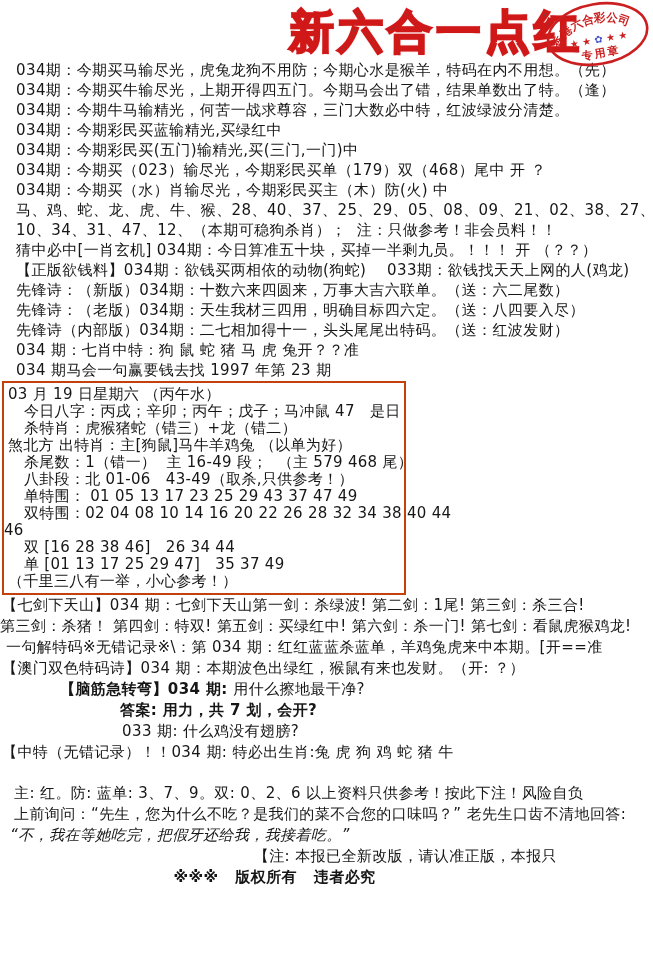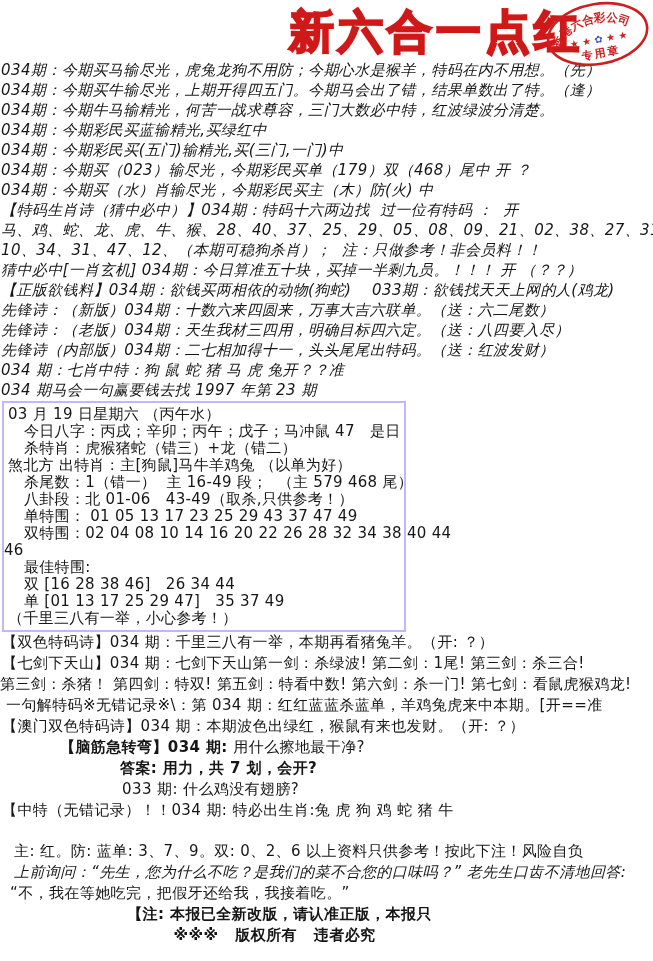--- a/index.html
+++ b/index.html
@@ -11,39 +11,39 @@
   .header{position:relative;height:60px;}
   .masthead{
     position:absolute;left:0;right:70px;top:2px;text-align:right;
     font-size:45px;font-weight:bold;letter-spacing:4px;
     color:#0f766e;-webkit-text-stroke:2px #d01818;
     text-shadow:0 0 1px #d01818,0 0 2px #d01818;
     font-family:"DejaVu Sans","Liberation Sans",sans-serif;
     margin-left:16px;
   }
   .seal{position:absolute;top:1px;right:2px;transform:rotate(-10deg);}
-  .preds{padding-left:1px;font-style:italic;}
+  .preds{padding-left:16px;}
   .line{font-size:15px;line-height:20px;white-space:pre;letter-spacing:0.4px;}
   .bline{font-size:15px;line-height:21px;white-space:pre;letter-spacing:0.4px;}
   .calendar{
-    width:396px;border:2px solid #c4b5fd;margin-left:2px;margin-top:1px;
+    width:396px;border:2px solid #c2410c;margin-left:2px;margin-top:1px;
     padding:3px 0 3px 4px;overflow:visible;
   }
   .cline{font-size:15px;line-height:17px;white-space:pre;letter-spacing:0.3px;}
   .ind1{padding-left:16px;}
   .edge{margin-left:-4px;}
   .nowrap{white-space:nowrap;overflow:visible;}
   .t-label{font-weight:bold;}
   .teaser-q{padding-left:58px;}
   .teaser-a{padding-left:118px;font-weight:bold;}
   .teaser-p{padding-left:120px;}
   .zt2{padding-left:12px;margin-top:20px;}
-  .hm2{padding-left:12px;font-style:italic;}
-  .hm3{padding-left:8px;}
-  .footer-note{width:555px;text-align:center;font-weight:bold;}
+  .hm2{padding-left:12px;}
+  .hm3{padding-left:8px;font-style:italic;}
+  .footer-note{width:555px;text-align:right;font-weight:normal;}
   .footer-copy{width:545px;text-align:center;font-weight:bold;}
   .red{fill:#cc2020;}
 </style>
 </head>
 <body>
 
 <div class="header">
   <div class="masthead">新六合一点红</div>
   <div class="seal">
     <svg width="106" height="66" viewBox="0 0 106 66">
@@ -63,21 +63,20 @@
 </div>
 
 <div class="preds">
   <div class="line">034期：今期买马输尽光，虎兔龙狗不用防；今期心水是猴羊，特码在内不用想。（先）</div>
   <div class="line">034期：今期买牛输尽光，上期开得四五门。今期马会出了错，结果单数出了特。（逢）</div>
   <div class="line">034期：今期牛马输精光，何苦一战求尊容，三门大数必中特，红波绿波分清楚。</div>
   <div class="line">034期：今期彩民买蓝输精光,买绿红中</div>
   <div class="line">034期：今期彩民买(五门)输精光,买(三门,一门)中</div>
   <div class="line">034期：今期买（023）输尽光，今期彩民买单（179）双（468）尾中 开 ？</div>
   <div class="line">034期：今期买（水）肖输尽光，今期彩民买主（木）防(火) 中</div>
-  <div class="line">【特码生肖诗（猜中必中）】034期：特码十六两边找  过一位有特码 ：  开</div>
   <div class="line">马、鸡、蛇、龙、虎、牛、猴、28、40、37、25、29、05、08、09、21、02、38、27、31、</div>
   <div class="line">10、34、31、47、12、（本期可稳狗杀肖）；  注：只做参考！非会员料！！</div>
   <div class="line">猜中必中[一肖玄机] 034期：今日算准五十块，买掉一半剩九员。！！！ 开 （？？）</div>
   <div class="line">【正版欲钱料】034期：欲钱买两相依的动物(狗蛇)    033期：欲钱找天天上网的人(鸡龙)</div>
   <div class="line">先锋诗：（新版）034期：十数六来四圆来，万事大吉六联单。（送：六二尾数）</div>
   <div class="line">先锋诗：（老版）034期：天生我材三四用，明确目标四六定。（送：八四要入尽）</div>
   <div class="line">先锋诗（内部版）034期：二七相加得十一，头头尾尾出特码。（送：红波发财）</div>
   <div class="line">034 期：七肖中特：狗 鼠 蛇 猪 马 虎 兔开？？准</div>
   <div class="line">034 期马会一句赢要钱去找 1997 年第 23 期</div>
 </div>
@@ -85,30 +84,28 @@
 <div class="calendar">
   <div class="cline">03 月 19 日星期六 （丙午水）</div>
   <div class="cline ind1">今日八字：丙戌；辛卯；丙午；戊子；马冲鼠 47   是日</div>
   <div class="cline ind1">杀特肖：虎猴猪蛇（错三）+龙（错二）</div>
   <div class="cline">煞北方 出特肖：主[狗鼠]马牛羊鸡兔 （以单为好）</div>
   <div class="cline ind1">杀尾数：1（错一）  主 16-49 段；  （主 579 468 尾）</div>
   <div class="cline ind1">八卦段：北 01-06   43-49（取杀,只供参考！）</div>
   <div class="cline ind1 nowrap">单特围：  01 05 13 17 23 25 29 43 37 47 49</div>
   <div class="cline ind1 nowrap">双特围：02 04 08 10 14 16 20 22 26 28 32 34 38 40 44</div>
   <div class="cline edge">46</div>
-  <div class="cline ind1">最佳特围:</div>
   <div class="cline ind1">双 [16 28 38 46]   26 34 44</div>
   <div class="cline ind1">单 [01 13 17 25 29 47]   35 37 49</div>
   <div class="cline">（千里三八有一举，小心参考！）</div>
 </div>
 
 <div class="bottom" style="padding-left:2px;">
-  <div class="bline">【双色特码诗】034 期：千里三八有一举，本期再看猪兔羊。（开: ？）</div>
   <div class="bline">【七剑下天山】034 期：七剑下天山第一剑：杀绿波! 第二剑：1尾! 第三剑：杀三合!</div>
-  <div class="bline" style="margin-left:-2px;">第三剑：杀猪！ 第四剑：特双! 第五剑：特看中数! 第六剑：杀一门! 第七剑：看鼠虎猴鸡龙!</div>
+  <div class="bline" style="margin-left:-2px;">第三剑：杀猪！ 第四剑：特双! 第五剑：买绿红中! 第六剑：杀一门! 第七剑：看鼠虎猴鸡龙!</div>
   <div class="bline" style="padding-left:4px;">一句解特码※无错记录※\：第 034 期：红红蓝蓝杀蓝单，羊鸡兔虎来中本期。[开==准</div>
   <div class="bline">【澳门双色特码诗】034 期：本期波色出绿红，猴鼠有来也发财。（开: ？）</div>
 
   <div class="bline teaser-q"><span class="t-label">【脑筋急转弯】034 期: </span><span>用什么擦地最干净?</span></div>
   <div class="bline teaser-a">答案: 用力，共 7 划，会开?</div>
   <div class="bline teaser-p">033 期: 什么鸡没有翅膀?</div>
 
   <div class="bline">【中特（无错记录）！！034 期: 特必出生肖:兔 虎 狗 鸡 蛇 猪 牛</div>
   <div class="bline zt2">主: 红。防: 蓝单: 3、7、9。双: 0、2、6 以上资料只供参考！按此下注！风险自负</div>
 

